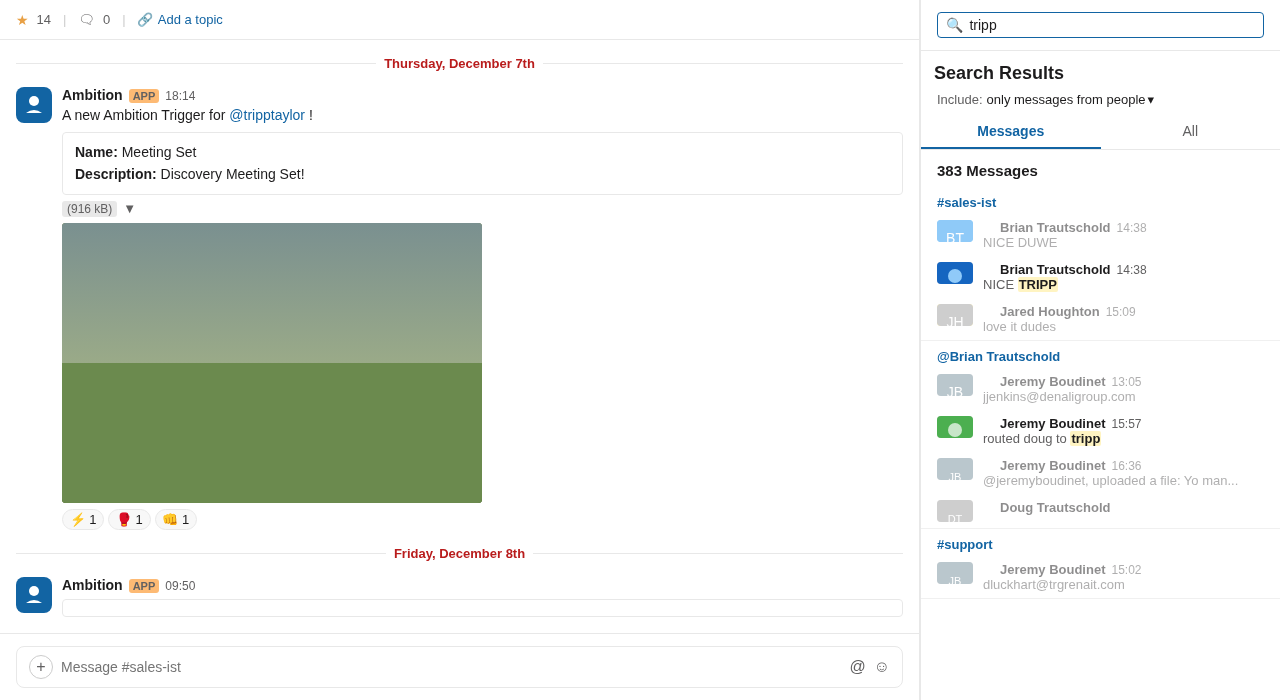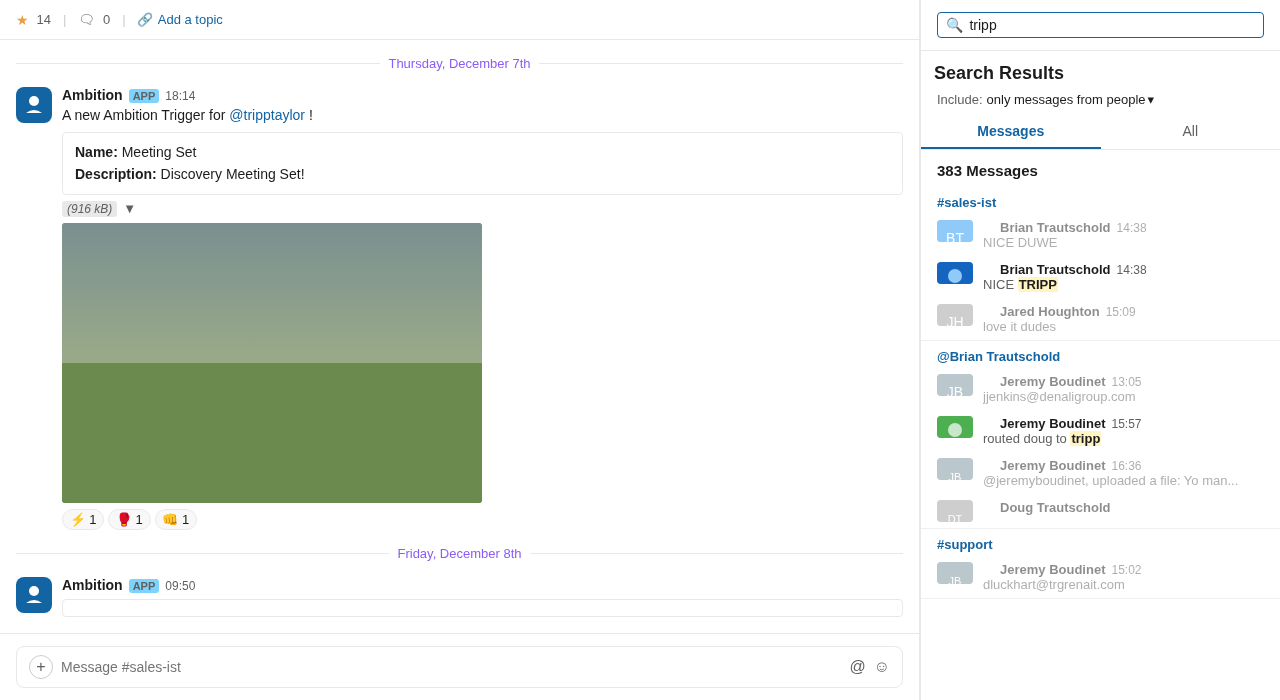--- a/index.html
+++ b/index.html
@@ -48,23 +48,23 @@
       flex: 1;
       overflow-y: auto;
       padding: 0 16px;
     }
 
     .date-divider {
       display: flex;
       align-items: center;
       gap: 8px;
       margin: 16px 0;
-      color: #8b5cf6;
-      font-size: 13px;
-      font-weight: 400;
+      color: #b91c1c;
+      font-size: 13px;
+      font-weight: 700;
     }
     .date-divider::before, .date-divider::after {
       content: '';
       flex: 1;
       height: 1px;
       background: #e8e8e8;
     }
 
     .message-block {
       display: flex;
@@ -94,21 +94,21 @@
 
     .message-content { flex: 1; }
     .message-header {
       display: flex;
       align-items: baseline;
       gap: 6px;
       margin-bottom: 2px;
     }
     .sender-name { font-weight: 700; font-size: 14px; cursor: pointer; }
     .app-badge {
-      background: #7dd3fc;
+      background: #fdba74;
       border-radius: 3px;
       padding: 1px 4px;
       font-size: 11px;
       color: #616061;
       font-weight: 600;
     }
     .timestamp { font-size: 12px; color: #616061; }
     .message-text { font-size: 14px; line-height: 1.5; }
     .mention { color: #1264a3; cursor: pointer; }
 
@@ -129,21 +129,20 @@
       margin: 6px 0;
       font-size: 13px;
       color: #616061;
       cursor: pointer;
     }
     .file-size-badge {
       background: #e8e8e8;
       border-radius: 3px;
       padding: 1px 5px;
       font-size: 12px;
-      font-style: italic;
     }
 
     .image-attachment {
       margin: 6px 0;
       border-radius: 4px;
       overflow: hidden;
       width: 420px;
       height: 280px;
       background: #8b9e7a;
       position: relative;

